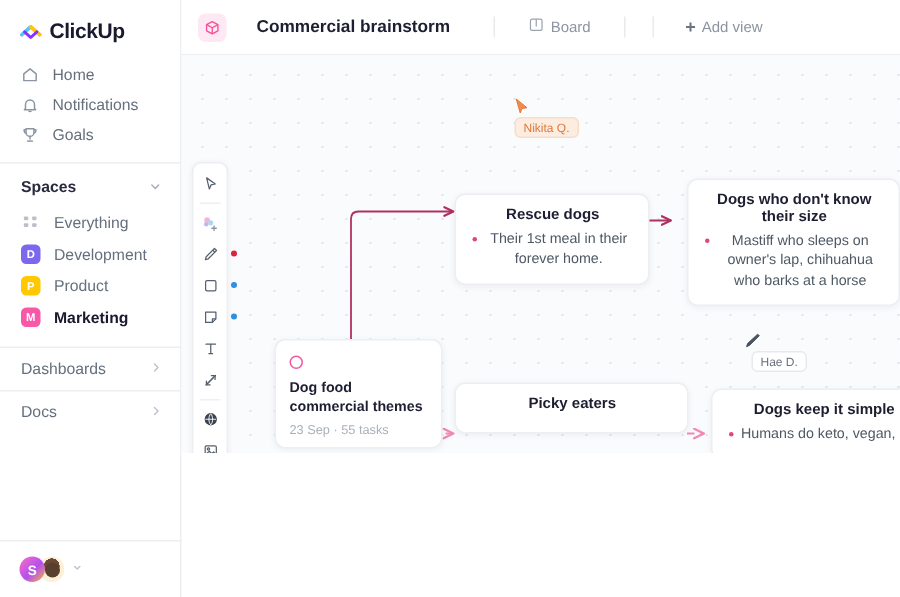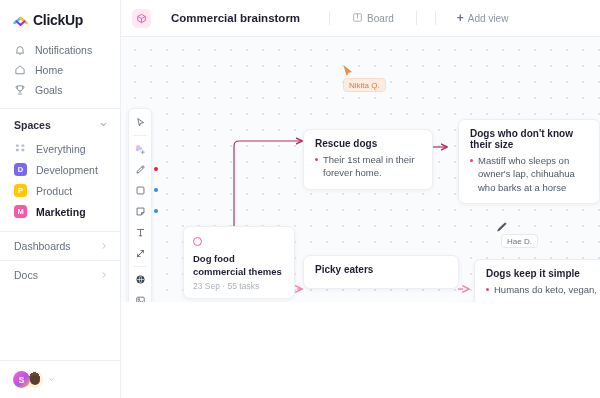--- a/index.html
+++ b/index.html
@@ -125,21 +125,21 @@
     cursor:pointer; border-radius:4px; position:relative; color:#5a6472;
   }
   .tool.sel { color:#2b2b40; }
   .tool-div { width:14px; height:1px; background:#edeff2; margin:2px 0; }
   .cdot { position:absolute; right:-7px; top:8px; width:4px; height:4px; border-radius:50%; }
 
   
   .card {
     position:absolute; background:#fff; border:1px solid #eceef1;
     border-radius:7px; box-shadow:0 1px 4px rgba(25,30,50,.06);
-    padding:8px 10px 9px 11px; z-index:6;
+    padding:8px 10px 9px 11px; z-index:6;text-align:center;
   }
   .card-title { font-size:10px; font-weight:bold; color:#1e1e32; margin-bottom:4px; }
   .bullet-row { display:flex; gap:5px; }
   .bdot { width:3px; height:3px; border-radius:50%; background:#e0457b; margin-top:5px; flex:0 0 3px; }
   .btext { font-size:9.5px; line-height:1.42; color:#4e5864; }
 
   .task-card {
     position:absolute; background:#fff; border:1px solid #eceef1;
     border-radius:7px; box-shadow:0 1px 4px rgba(25,30,50,.06);
     padding:7px 10px 7px 9px; display:flex; gap:7px; align-items:flex-start; z-index:6;
@@ -177,33 +177,33 @@
           <path d="M4.5 11 L10 16 L15.5 11" fill="none" stroke="#8930fd" stroke-width="2.6" stroke-linecap="round" stroke-linejoin="round"></path>
         </svg>
       </span>
       <span class="brand-name">ClickUp</span>
     </div>
 
     <nav class="nav">
       <div class="nav-item">
         <span class="nav-ico">
           <svg width="12" height="12" viewBox="0 0 16 16" fill="none" stroke="#8b95a2" stroke-width="1.3" stroke-linejoin="round">
-            <path d="M4 11 V7.5 a4 4 0 0 1 8 0 V11 l1 1.2 H3 Z"></path>
-            <path d="M6.8 13.2 a1.4 1.4 0 0 0 2.4 0"></path>
-          </svg>
-        </span>
-        <span>Notifications</span>
+            <path d="M2.5 7 L8 2.5 L13.5 7 V13 H2.5 Z"></path>
+          </svg>
+        </span>
+        <span>Home</span>
       </div>
       <div class="nav-item">
         <span class="nav-ico">
           <svg width="12" height="12" viewBox="0 0 16 16" fill="none" stroke="#8b95a2" stroke-width="1.3" stroke-linejoin="round">
-            <path d="M2.5 7 L8 2.5 L13.5 7 V13 H2.5 Z"></path>
-          </svg>
-        </span>
-        <span>Home</span>
+            <path d="M4 11 V7.5 a4 4 0 0 1 8 0 V11 l1 1.2 H3 Z"></path>
+            <path d="M6.8 13.2 a1.4 1.4 0 0 0 2.4 0"></path>
+          </svg>
+        </span>
+        <span>Notifications</span>
       </div>
       <div class="nav-item">
         <span class="nav-ico">
           <svg width="12" height="12" viewBox="0 0 16 16" fill="none" stroke="#8b95a2" stroke-width="1.3" stroke-linejoin="round">
             <path d="M4.5 2.5 h7 v3.2 a3.5 3.5 0 0 1-7 0 Z"></path>
             <path d="M4.5 3.3 H2.8 v1.2 a2 2 0 0 0 1.8 1.9"></path>
             <path d="M11.5 3.3 h1.7 v1.2 a2 2 0 0 1-1.8 1.9"></path>
             <path d="M8 9.2 V12"></path>
               <path d="M5.4 13.4 h5.2"></path>
           </svg>

